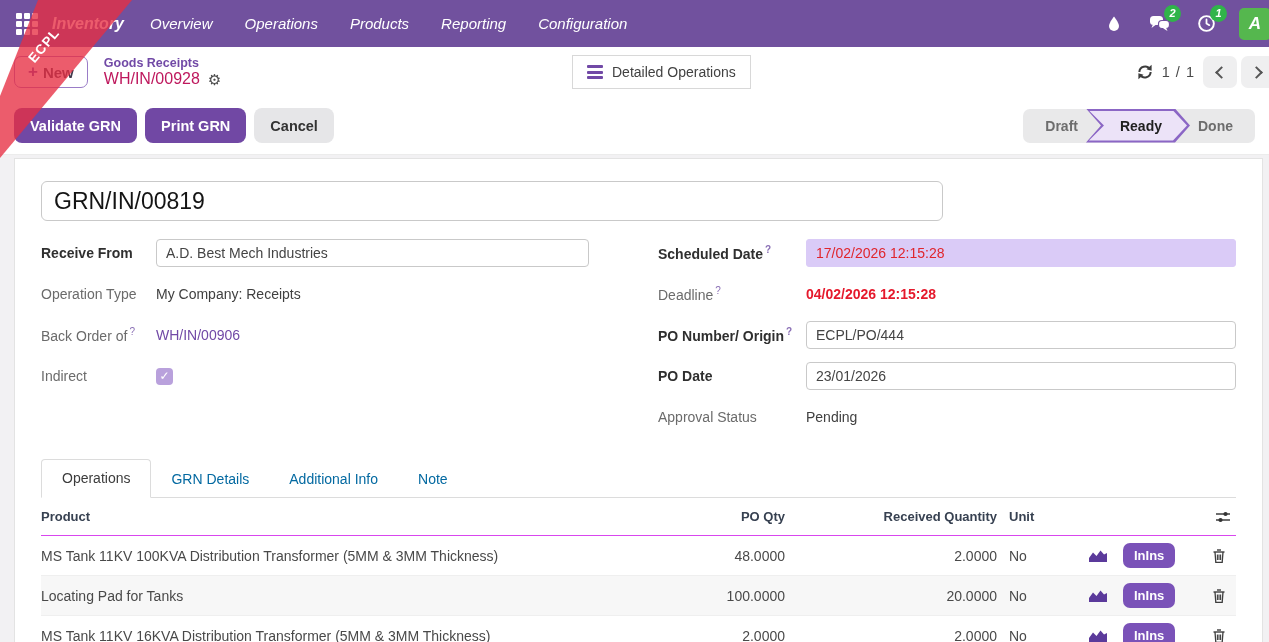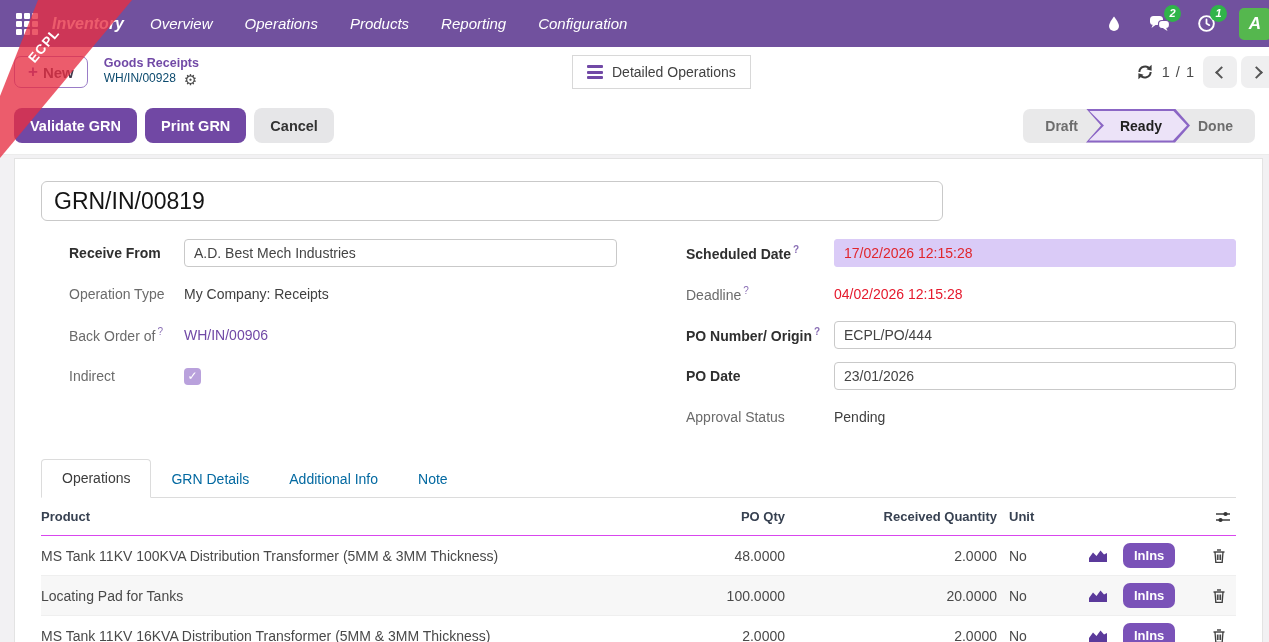--- a/index.html
+++ b/index.html
@@ -42,21 +42,21 @@
     display:flex; align-items:center; padding:0 14px;
   }
   .new-btn {
     background:#fff; border:1px solid #9a7cc7; color:#413a4d; font-weight:700; font-size:15px;
     border-radius:7px; height:32px; padding:0 13px; cursor:pointer; display:flex; align-items:center; gap:5px;
   }
   .new-btn .plus { color:#7149A6; font-size:17px; font-weight:700; }
   .breadcrumb-block { margin-left:16px; line-height:1.15; }
   .bc-parent { color:#7149A6; font-weight:700; font-size:12.5px; cursor:pointer; display:block;}
   .bc-current-row { display:flex; align-items:center; gap:8px; }
-  .bc-current { color:#0c4a6e; font-size:12px; }
+  .bc-current { color:#be185d; font-size:16px; }
   .gear { color:#4b4b4b; font-size:15px; cursor:pointer; }
   .cp-center { position:absolute; left:572px; top:8px; }
   .detailed-ops-btn {
     display:flex; align-items:center; gap:9px; background:#fff; border:1px solid #d8d8d8;
     border-radius:0; height:34px; padding:0 14px; font-size:14px; color:#424242; cursor:pointer;
   }
   .hamburger { display:flex; flex-direction:column; gap:2.5px; }
   .hamburger span { width:16px; height:3px; background:#7149A6; border-radius:1px; }
   .cp-right { margin-left:auto; display:flex; align-items:center; gap:8px; }
   .refresh-btn { cursor:pointer; display:flex; align-items:center; }
@@ -92,34 +92,34 @@
   
   .sheet {
     position:absolute; top:158px; left:14px; right:6px; bottom:-30px;
     background:#fff; border:1px solid #e3e3e3; padding:22px 26px 0 26px;
   }
   .title-input {
     width:902px; height:40px; border:1px solid #c9c9c9; border-radius:6px;
     font-family:inherit; font-size:23px; color:#141414; padding:2px 12px;
   }
   .form-grid { display:grid; grid-template-columns: 570px 1fr; column-gap:47px; margin-top:18px; }
-  .field-row { display:flex; align-items:center; min-height:28px; margin-bottom:13px;margin-left:28px; }
+  .field-row { display:flex; align-items:center; min-height:28px; margin-bottom:13px; }
   .flabel { width:115px; flex:0 0 115px; color:#6b6b6b; font-size:14px; }
   .col-right .flabel { width:148px; flex:0 0 148px; }
   .flabel.strong { color:#2f2f2f; font-weight:700; }
   .help { color:#8a6fb5; font-size:10px; margin-left:2px; }
   .finput {
     border:1px solid #c9c9c9; border-radius:4px; height:28px; padding:2px 9px;
     font-family:inherit; font-size:14px; color:#444; flex:1;
   }
   .finput.fixed { flex:0 0 433px; }
   .finput.lavender { background:#DACBF7; border-color:#DACBF7; color:#E0252C; font-weight:500; border-radius:3px;}
   .fvalue { color:#404040; font-size:14px; }
   .fvalue.link { color:#7149A6; cursor:pointer; }
-  .fvalue.deadline { color:#E5192C; font-weight:400;text-align:center; }
+  .fvalue.deadline { color:#E5192C; font-weight:700;text-align:center; }
   .checkbox {
     width:17px; height:17px; background:#b9a1dc; border-radius:4px; display:flex;
     align-items:center; justify-content:center; color:#fff; font-size:12px; cursor:pointer;
   }
   
   .tabs { display:flex; align-items:flex-end; margin-top:14px; border-bottom:1px solid #dcdcdc; padding-left:0; }
   .tab { padding:10px 20px 11px 20px; font-size:14px; color:#0369a1; cursor:pointer; position:relative; top:1px;}
   .tab.active {
     background:#fff; border:1px solid #dcdcdc; border-bottom:1px solid #fff;
     border-radius:4px 4px 0 0; color:#3c3c3c;

